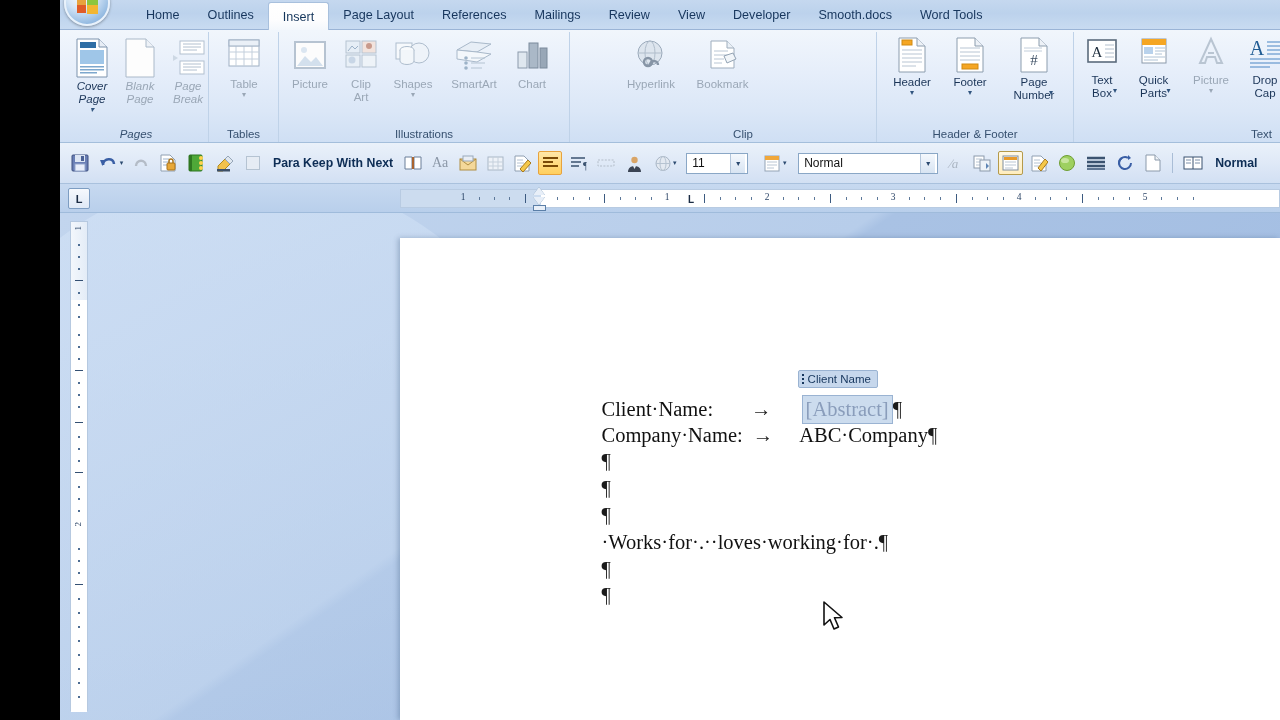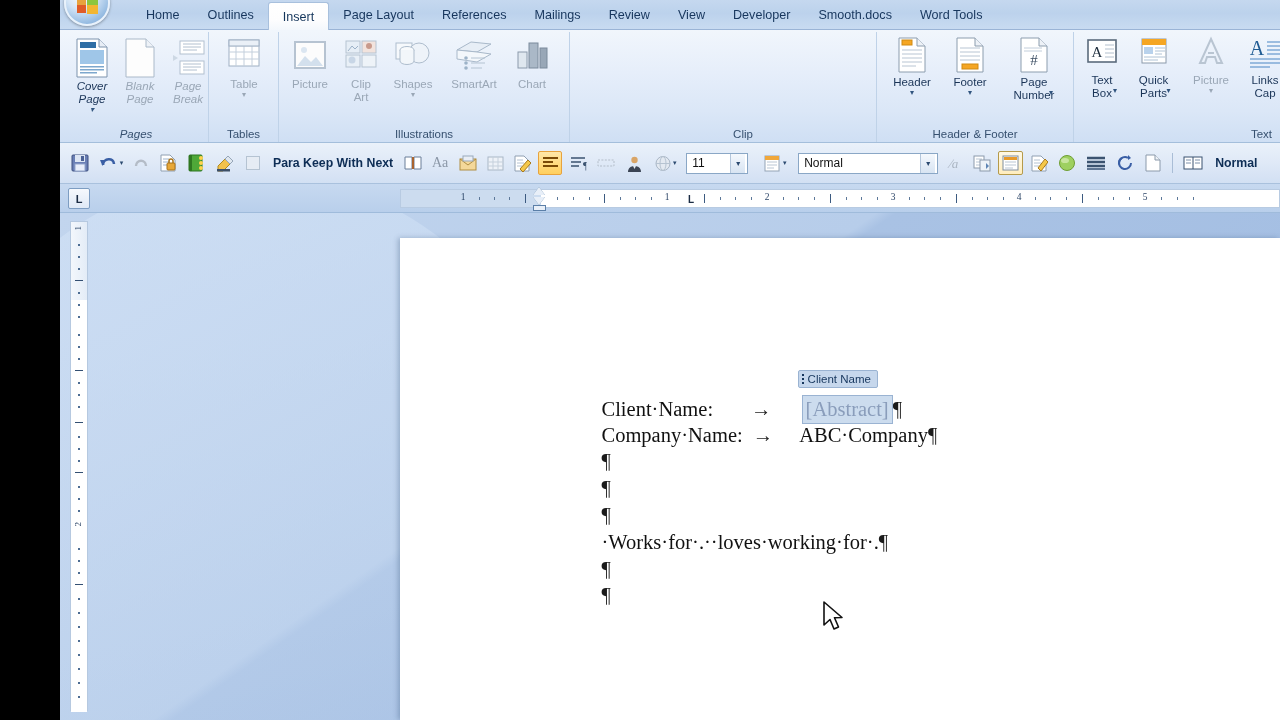--- a/index.html
+++ b/index.html
@@ -357,20 +357,41 @@
               <rect x="27" y="10" width="7" height="20" fill="#98a7b7" stroke="#7b8a9b"></rect>
             </svg>
             <div class="btn-lbl dim">Chart</div>
           </div>
         </div>
         <div class="rgroup-label">Illustrations</div>
       </div>
 
       <div class="rgroup" style="left:550px;width:267px;">
         <div class="rgroup-inner">
+          <div class="btn" style="left:6px;top:6px;width:70px;">
+            <svg width="40" height="38" viewBox="0 0 40 38">
+              <circle cx="19" cy="15" r="12" fill="#dde5ee" stroke="#9aa9ba"></circle>
+              <ellipse cx="19" cy="15" rx="5" ry="12" fill="none" stroke="#b0bdcb"></ellipse>
+              <path d="M7 15h24" stroke="#b0bdcb"></path>
+              <path d="M13 24a4 4 0 118 0 4 4 0 11-8 0" fill="none" stroke="#8795a6" stroke-width="2.4"></path>
+              <path d="M19 27a4 4 0 118 0" fill="none" stroke="#8795a6" stroke-width="2.4"></path>
+            </svg>
+            <div class="btn-lbl dim">Hyperlink</div>
+          </div>
+          <div class="btn" style="left:76px;top:6px;width:73px;">
+            <svg width="38" height="38" viewBox="0 0 38 38">
+              <path d="M7 3h16l7 7v20H7z" fill="#fff" stroke="#9eadbd"></path>
+              <path d="M23 3v7h7" fill="#eaf0f6" stroke="#9eadbd"></path>
+              <g stroke="#b9c6d4">
+                  <path d="M10 13h14M10 17h14M10 21h10M10 25h8"></path>
+                </g>
+              <path d="M20 18l9-3 3 6-9 4z" fill="#f1f5f9" stroke="#93a3b4"></path>
+            </svg>
+            <div class="btn-lbl dim">Bookmark</div>
+          </div>
         </div>
         <div class="rgroup-label">Clip</div>
       </div>
 
       <div class="rgroup" style="left:817px;width:197px;">
         <div class="rgroup-inner">
           <div class="btn" style="left:6px;top:4px;width:58px;">
             <svg width="32" height="38" viewBox="0 0 32 38">
               <path d="M3 2h18l8 8v26H3z" fill="#fff" stroke="#8c9dae"></path>
               <path d="M21 2v8h8" fill="#eef2f7" stroke="#8c9dae"></path>
@@ -446,21 +467,21 @@
             <div class="btn-lbl dim">Picture</div>
             <div class="caret" style="color:#9aa7b6;">▾</div>
           </div>
           <div class="btn" style="left:167px;top:4px;width:48px;">
             <svg width="34" height="36" viewBox="0 0 34 36">
               <text x="9" y="19" font-size="20" font-family="Liberation Serif, serif" text-anchor="middle" fill="#1f5c94">A</text>
               <g stroke="#4a86c4">
                   <path d="M19 6h14M19 10h14M19 14h14M19 18h14M2 23h31M2 27h31M2 31h20"></path>
                 </g>
             </svg>
-            <div class="btn-lbl">Links
+            <div class="btn-lbl">Drop
 Cap</div>
           </div>
         </div>
         <div class="rgroup-label" style="text-align:right;padding-right:8px;">Text</div>
       </div>
     </div>
 
     <div class="toolbar">
       <div class="tb-item" style="width:24px;">
         <svg width="18" height="18" viewBox="0 0 18 18">

